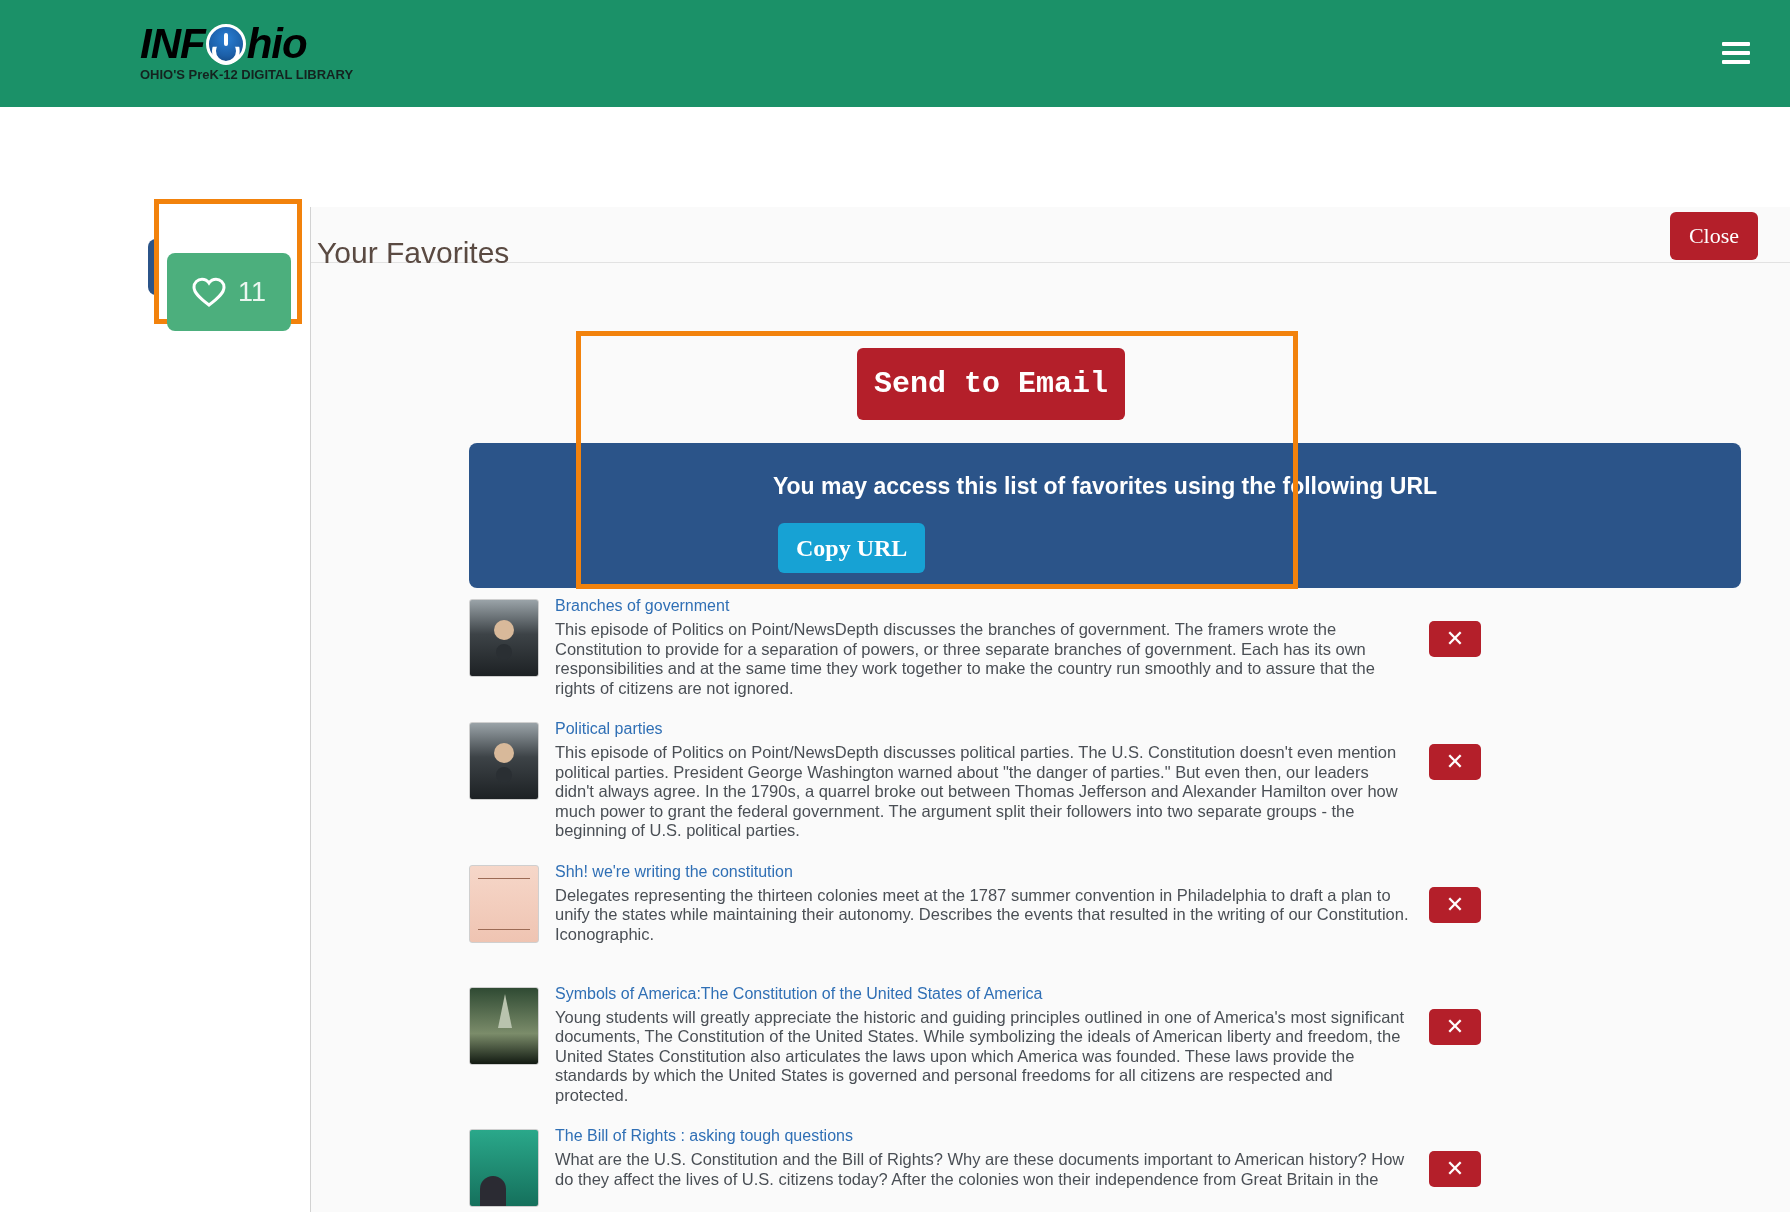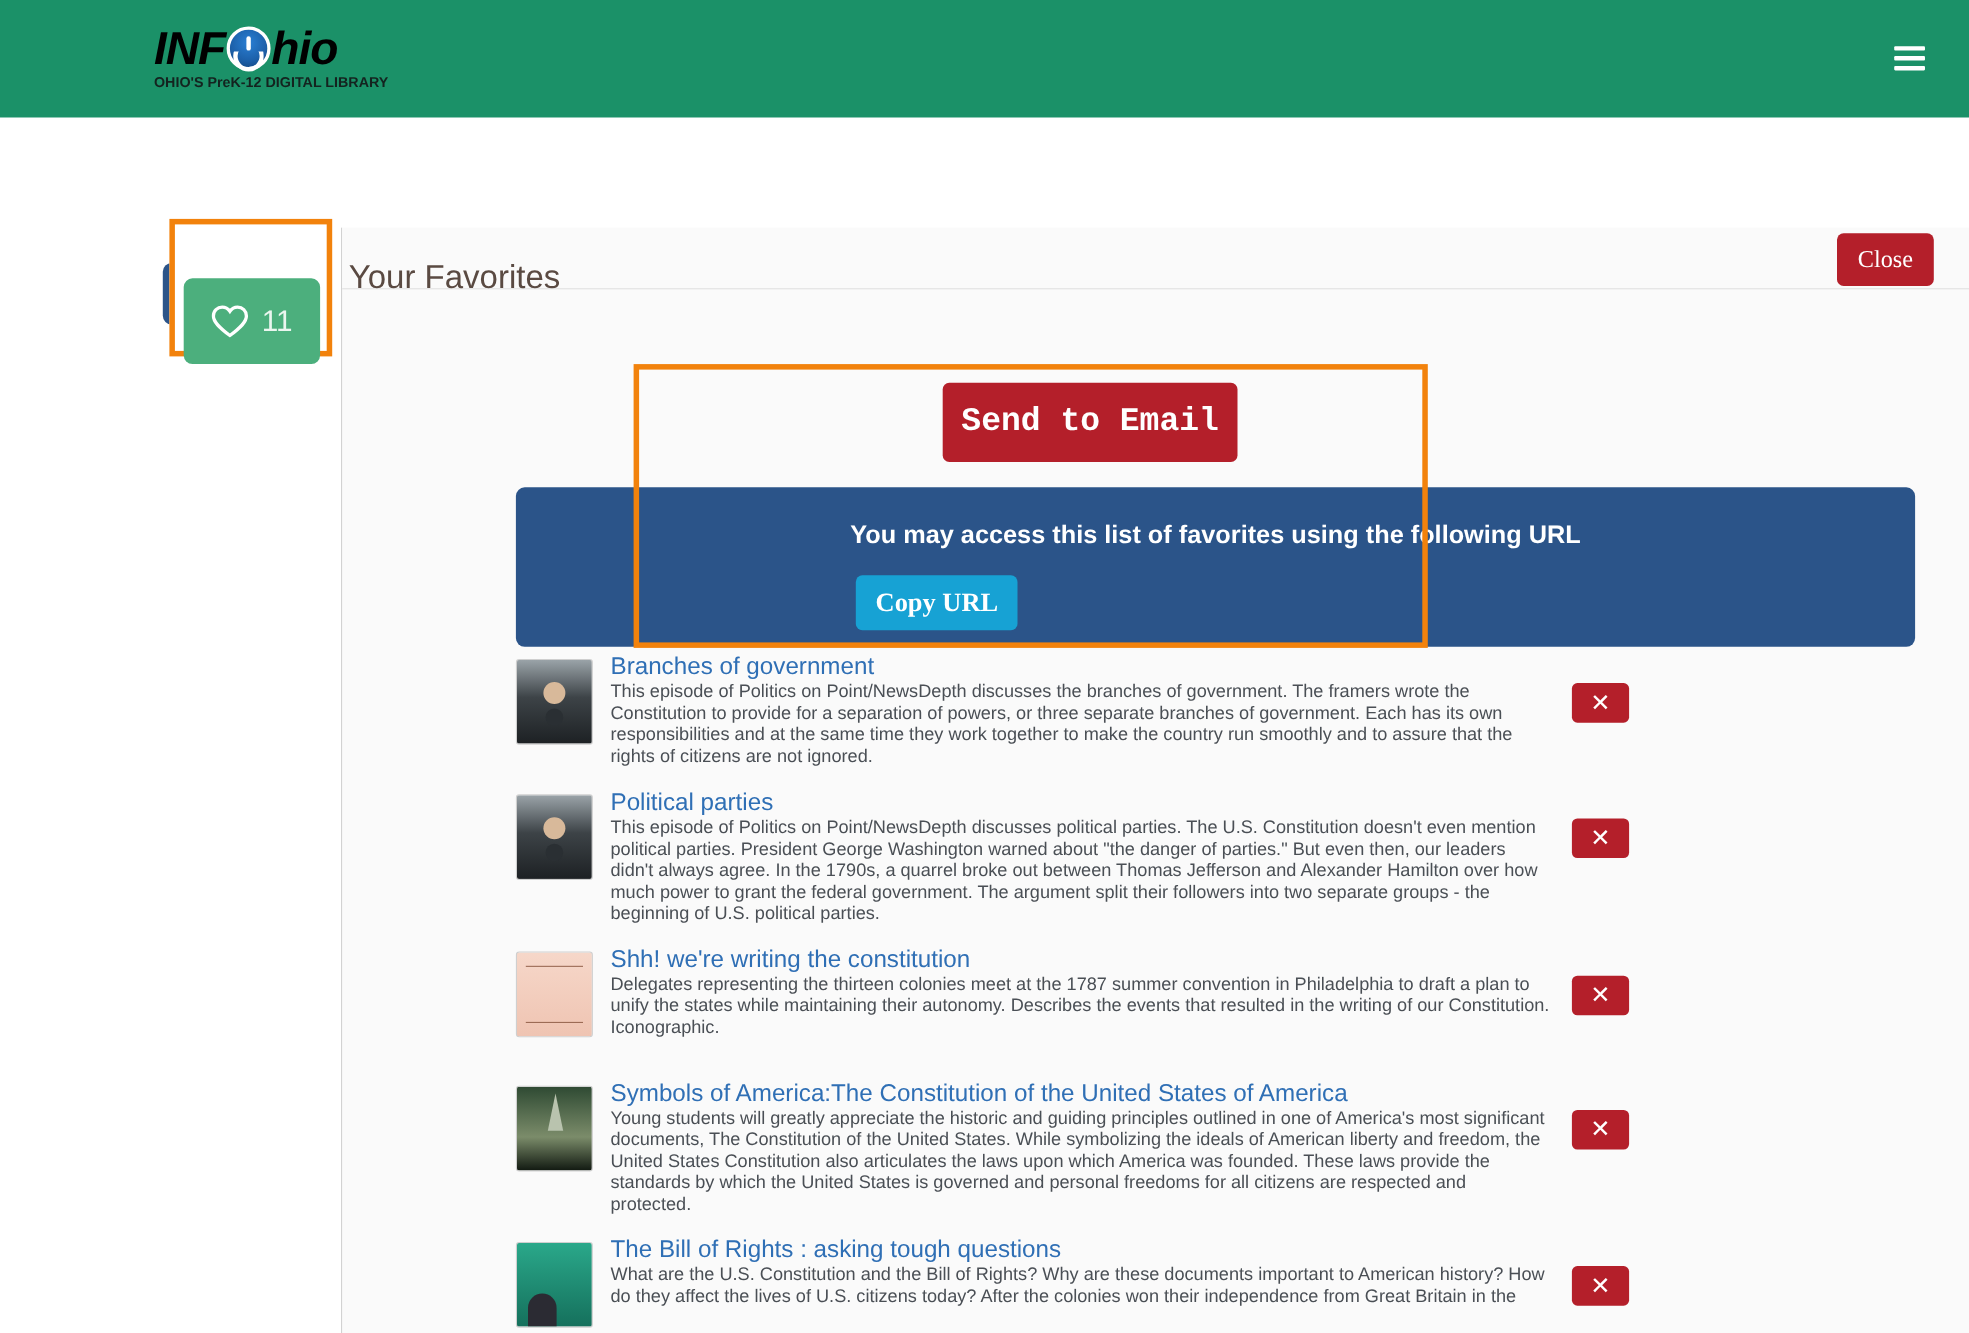--- a/index.html
+++ b/index.html
@@ -203,21 +203,21 @@
     width: 0; height: 0; border-left: 7px solid transparent;
     border-right: 7px solid transparent; border-bottom: 34px solid #b9c3ae;
   }
   .thumb.t-bill { background: linear-gradient(180deg,#2aa88a 0%,#15705c 100%); }
   .thumb.t-bill::after {
     content: ""; position: absolute; left: 10px; bottom: 0;
     width: 26px; height: 30px; border-radius: 13px 13px 0 0; background: #2b2b33;
   }
   .res-text { flex: 1; padding-left: 16px; padding-right: 10px; max-width: 880px; }
   .res-title {
-    color: #2f6fb5; font-size: 22px; font-weight: 400; line-height: 26px;
+    color: #2f6fb5; font-size: 16px; font-weight: 400; line-height: 26px;
     cursor: pointer; display: block; margin-bottom: 1px;
   }
   .res-desc { color: #4a4f55; font-size: 16.5px; line-height: 19.5px; }
   .btn-remove {
     width: 52px; height: 36px; border-radius: 5px; border: none;
     background: #b41f2a; color: #ffffff; font-size: 22px;
     cursor: pointer; flex: 0 0 52px; margin-top: 28px; margin-left: 10px;
     display: flex; align-items: center; justify-content: center;
   }
 </style>

